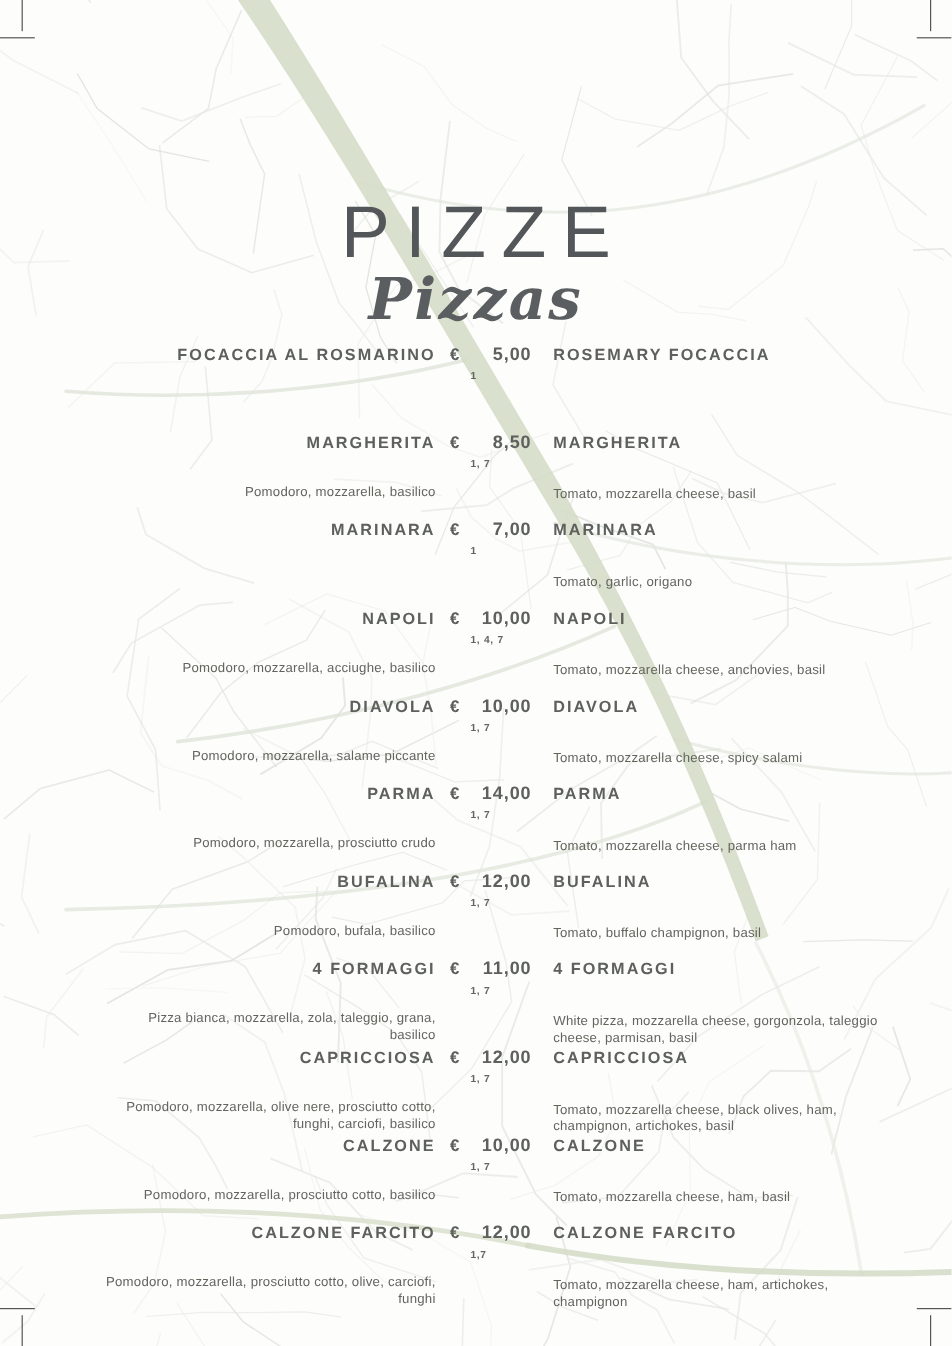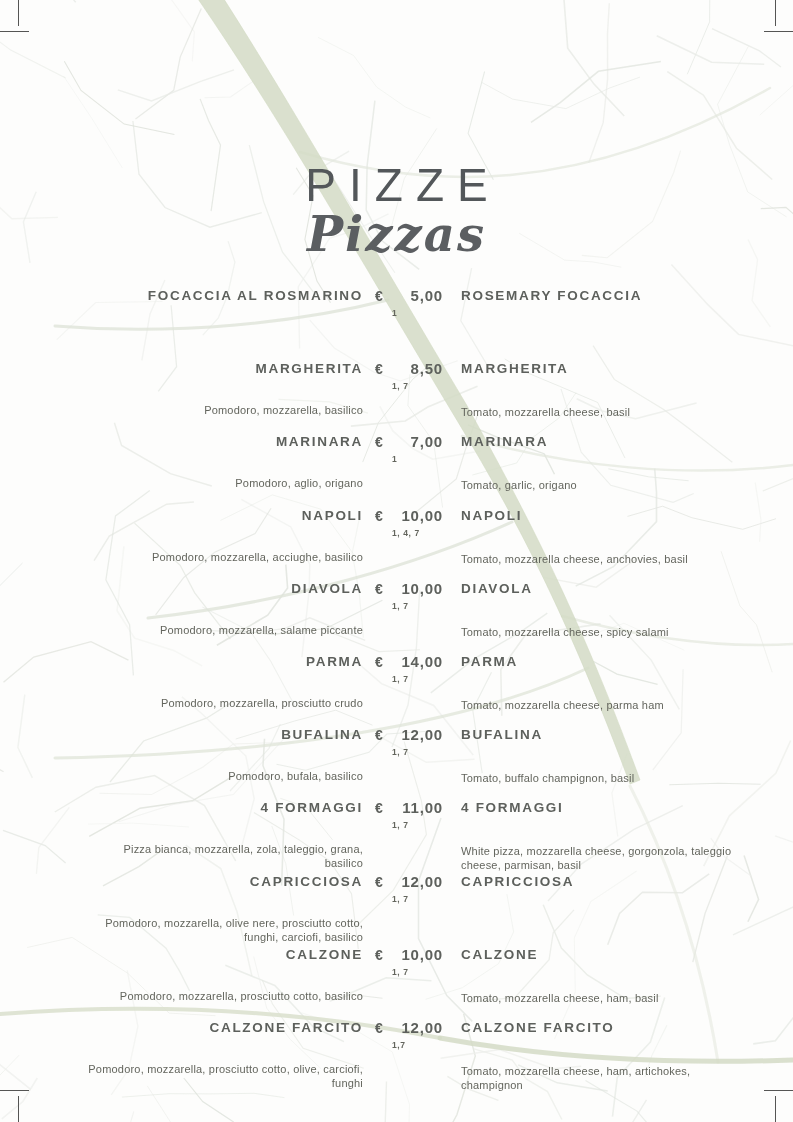--- a/index.html
+++ b/index.html
@@ -24,21 +24,21 @@
   .crop.tl.h { left: 0; top: 31px; }
   .crop.tr.v { left: 775px; top: 0; }
   .crop.tr.h { right: 0; top: 31px; }
   .crop.bl.v { left: 18px; bottom: 0; }
   .crop.bl.h { left: 0; top: 1090px; }
   .crop.br.v { left: 775px; bottom: 0; }
   .crop.br.h { right: 0; top: 1090px; }
   
   .title-wrap { position: absolute; left: 0; right: 0; top: 160px; text-align: center; z-index: 2; }
   .title {
-    font-size: 46px; font-weight: 200; color: #53575a;
+    font-size: 61px; font-weight: 200; color: #53575a;
     letter-spacing: 13px; margin-left: 13px; line-height: 1.1;
   }
   .subtitle {
     font-family: "DejaVu Serif", "Liberation Serif", serif;
     font-style: italic; font-weight: 700;
     font-size: 48px; color: #5b5e61; line-height: 1.05;
     margin-top: -2px;
     letter-spacing: 2px;
   }
   
@@ -289,21 +289,20 @@
     </div>
     <div class="col-en">
       <div class="name">MARGHERITA</div>
       <div class="desc">Tomato, mozzarella cheese, basil</div>
     </div>
   </div>
 
   <div class="row" style="top: 433px;">
     <div class="col-it">
       <div class="name">MARINARA</div>
-      <div class="desc">Pomodoro, aglio, origano</div>
     </div>
     <div class="col-price">
       <div class="price-line">
         <span class="euro">€</span>
         <span class="amount">7,00</span>
       </div>
       <div class="allergens">1</div>
     </div>
     <div class="col-en">
       <div class="name">MARINARA</div>
@@ -408,20 +407,21 @@
     </div>
     <div class="col-price">
       <div class="price-line">
         <span class="euro">€</span>
         <span class="amount">12,00</span>
       </div>
       <div class="allergens">1, 7</div>
     </div>
     <div class="col-en">
       <div class="name">CAPRICCIOSA</div>
+      <div class="desc">Tomato, mozzarella cheese, black olives, ham, champignon, artichokes, basil</div>
     </div>
   </div>
 
   <div class="row" style="top: 946px;">
     <div class="col-it">
       <div class="name">CALZONE</div>
       <div class="desc">Pomodoro, mozzarella, prosciutto cotto, basilico</div>
     </div>
     <div class="col-price">
       <div class="price-line">

